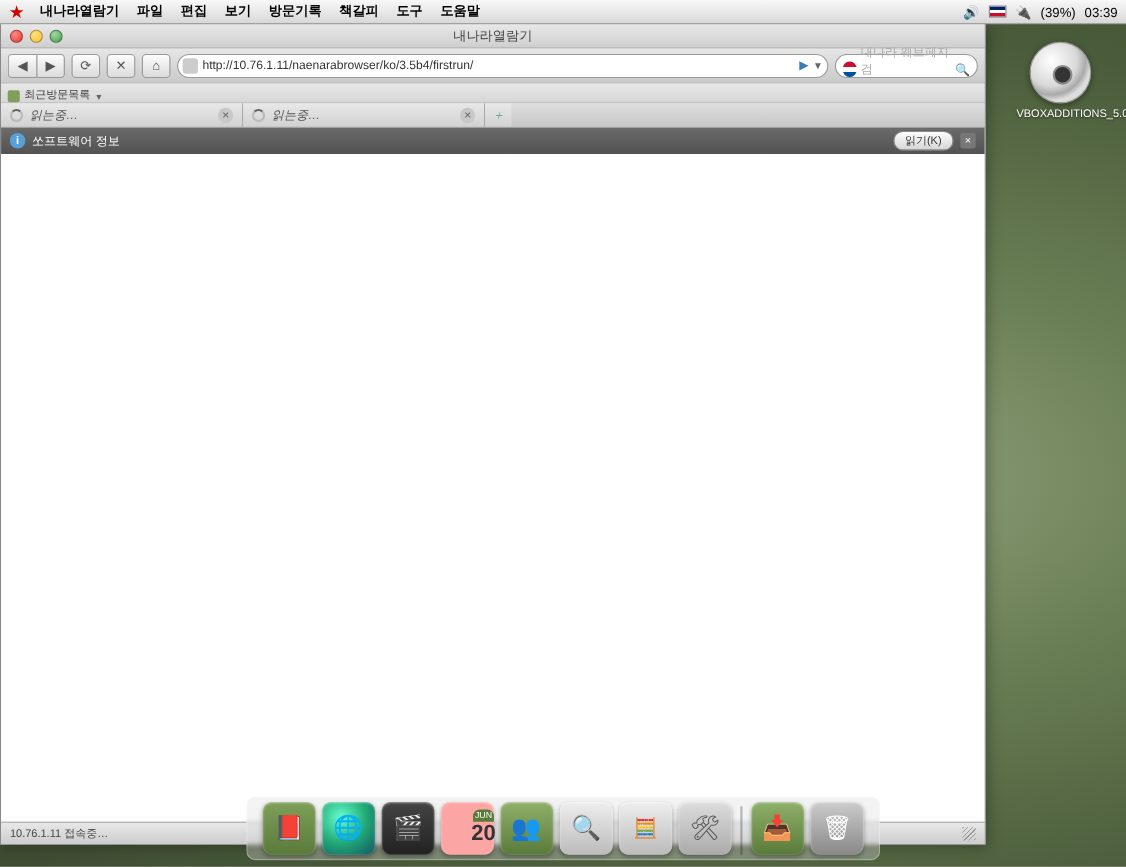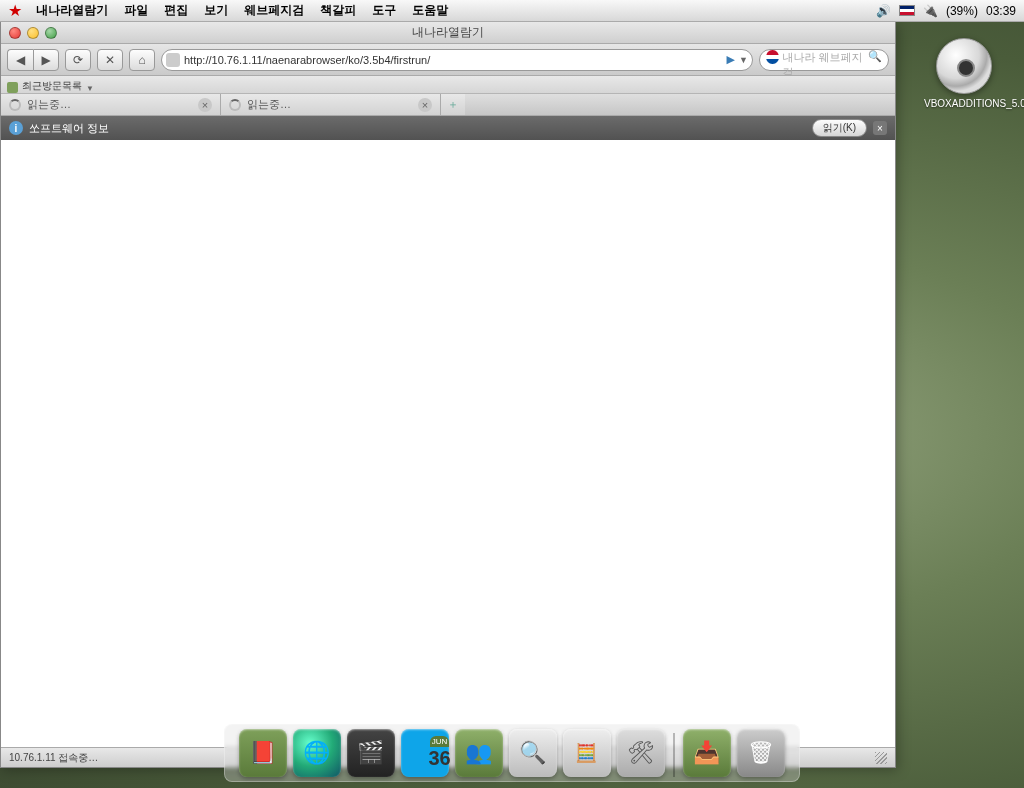--- a/index.html
+++ b/index.html
@@ -32,29 +32,29 @@
 
 .toolbar { height: 32px; background: linear-gradient(#e6e6e6, #cacaca); border-bottom: 1px solid #aaa; display: flex; align-items: center; padding: 0 6px; gap: 6px; }
 .tb-btn { height: 22px; min-width: 26px; background: linear-gradient(#fdfdfd, #dcdcdc); border: 1px solid #999; border-radius: 4px; display: flex; align-items: center; justify-content: center; font-size: 12px; color: #555; cursor: default; }
 .tb-group { display: flex; }
 .tb-group .tb-btn:first-child { border-radius: 4px 0 0 4px; border-right: none; }
 .tb-group .tb-btn:last-child { border-radius: 0 4px 4px 0; }
 .urlbar { flex: 1; height: 22px; background: #fff; border: 1px solid #999; border-radius: 11px; display: flex; align-items: center; padding: 0 4px 0 22px; font-size: 11px; color: #333; position: relative; }
 .urlbar .favicon { position: absolute; left: 4px; width: 14px; height: 14px; border-radius: 3px; background: #ccc; }
 .urlbar .go { margin-left: auto; color: #3a7cb5; font-size: 11px; }
 .urlbar .dd { margin-left: 4px; color: #666; font-size: 9px; }
-.searchbar { width: 130px; height: 22px; background: #fff; border: 1px solid #999; border-radius: 11px; display: flex; align-items: flex-start; padding: 0 6px; font-size: 11px; color: #aaa; gap: 4px; }
+.searchbar { width: 130px; height: 22px; background: #fff; border: 1px solid #999; border-radius: 11px; display: flex; align-items: flex-end; padding: 0 6px; font-size: 11px; color: #aaa; gap: 4px; }
 .searchbar .eng { width: 14px; height: 14px; border-radius: 50%; background: linear-gradient(#c8102e 33%, #fff 33% 66%, #024fa2 66%); }
 .searchbar .mag { margin-left: auto; color: #777; }
 
 .recentbar { height: 18px; background: linear-gradient(#e8e8e8, #d6d6d6); border-bottom: 1px solid #b5b5b5; display: flex; align-items: flex-end; padding: 0 6px; font-size: 10px; color: #444; gap: 4px; }
 .recentbar .badge { width: 11px; height: 11px; background: #7fa05c; border-radius: 2px; }
 .recentbar .dd2 { font-size: 8px; color: #666; }
 
-.tabstrip { height: 22px; background: linear-gradient(#dfdfdf, #c6c6c6); border-bottom: 1px solid #aaa; display: flex; align-items: stretch; font-size: 11px; }
+.tabstrip { height: 22px; background: linear-gradient(#dfdfdf, #c6c6c6); border-bottom: 1px solid #aaa; display: flex; align-items: stretch; font-size: 11px; font-style: italic; }
 .tab { display: flex; align-items: center; padding: 0 8px; border-right: 1px solid #aaa; gap: 6px; color: #555; background: linear-gradient(#e8e8e8, #d2d2d2); width: 220px; }
 .tab .spin { width: 12px; height: 12px; border: 2px solid #bbb; border-top-color: #666; border-radius: 50%; }
 .tab .tabtext { flex: 1; overflow: hidden; white-space: nowrap; }
 .tab .tclose { width: 14px; height: 14px; border-radius: 50%; background: #c8c8c8; color: #666; font-size: 11px; display: flex; align-items: center; justify-content: center; cursor: default; }
 .tab.new { width: 24px; justify-content: center; color: #6a9; border-right: none; }
 
 .infobar { height: 24px; background: linear-gradient(#6b6b6b, #525252); display: flex; align-items: center; padding: 0 8px; color: #fff; font-size: 11px; gap: 6px; }
 .infobar .iicon { width: 14px; height: 14px; border-radius: 50%; background: #5aa0d6; color: #fff; font-size: 10px; display: flex; align-items: center; justify-content: center; font-weight: bold; }
 .infobar .right { margin-left: auto; display: flex; align-items: center; gap: 6px; }
 .infobar .readbtn { background: linear-gradient(#fdfdfd, #d6d6d6); color: #333; border-radius: 10px; padding: 1px 10px; font-size: 10px; border: 1px solid #888; }
@@ -65,40 +65,40 @@
 .statusbar { height: 20px; background: linear-gradient(#e8e8e8, #cdcdcd); border-top: 1px solid #aaa; display: flex; align-items: center; padding: 0 8px; font-size: 10px; color: #444; }
 .statusbar .grip { margin-left: auto; width: 12px; height: 12px; background: repeating-linear-gradient(135deg, #999 0 1px, transparent 1px 3px); }
 
 
 .dock { position: absolute; bottom: 6px; left: 50%; transform: translateX(-50%); display: flex; align-items: end; gap: 6px; padding: 4px 14px; background: rgba(220,220,220,0.35); border-radius: 8px; border: 1px solid rgba(255,255,255,0.3); backdrop-filter: blur(2px); }
 .dock-item { width: 48px; height: 48px; border-radius: 8px; box-shadow: 0 2px 4px rgba(0,0,0,0.3), inset 0 1px 2px rgba(255,255,255,0.5); display: flex; align-items: center; justify-content: center; font-size: 22px; color: #fff; }
 .dock-sep { width: 2px; height: 44px; background: rgba(0,0,0,0.25); margin: 0 2px; }
 .d-book { background: linear-gradient(#7ea05a, #5a7a3a); }
 .d-globe { background: radial-gradient(circle at 35% 30%, #6fc, #2a7 50%, #156); }
 .d-video { background: linear-gradient(#444, #222); }
-.d-cal { background: #0ea5e9; color: #333; flex-direction: column; font-size: 9px; padding-left: 29px; }
+.d-cal { background: #fca5a5; color: #333; flex-direction: column; font-size: 9px; padding-left: 29px; }
 .d-cal .m { background: #5a7a3a; color: #fff; width: 100%; text-align: center; border-radius: 6px 6px 0 0; padding: 1px 0; font-size: 8px; }
 .d-cal .d { font-size: 20px; font-weight: bold; }
 .d-addr { background: linear-gradient(#8fb06a, #5a7a3a); }
 .d-search { background: linear-gradient(#eee, #bbb); color: #555; }
 .d-calc { background: linear-gradient(#eee, #bbb); color: #555; font-size: 18px; }
 .d-tools { background: linear-gradient(#ddd, #aaa); color: #555; }
 .d-dl { background: linear-gradient(#8fb06a, #5a7a3a); }
 .d-trash { background: linear-gradient(#ccc, #888); }
 </style>
 </head>
 <body>
 
 <div class="menubar">
   <span class="star">★</span>
   <span class="menu-item app">내나라열람기</span>
   <span class="menu-item">파일</span>
   <span class="menu-item">편집</span>
   <span class="menu-item">보기</span>
-  <span class="menu-item">웨브페지검</span>
+  <span class="menu-item">방문기록</span>
   <span class="menu-item">책갈피</span>
   <span class="menu-item">도구</span>
   <span class="menu-item">도움말</span>
   <div class="right">
     <span class="sys-icon">🔊</span>
     <span class="flag"></span>
     <span class="sys-icon">🔌</span>
     <span>(39%)</span>
     <span class="clock">03:39</span>
   </div>
@@ -176,21 +176,21 @@
     <span class="grip"></span>
   </div>
 </div>
 
 <div class="dock">
   <div class="dock-item d-book">📕</div>
   <div class="dock-item d-globe">🌐</div>
   <div class="dock-item d-video">🎬</div>
   <div class="dock-item d-cal">
     <div class="m">JUN</div>
-    <div class="d">36</div>
+    <div class="d">20</div>
   </div>
   <div class="dock-item d-addr">👥</div>
   <div class="dock-item d-search">🔍</div>
   <div class="dock-item d-calc">🧮</div>
   <div class="dock-item d-tools">🛠</div>
   <div class="dock-sep"></div>
   <div class="dock-item d-dl">📥</div>
   <div class="dock-item d-trash">🗑</div>
 </div>
 

